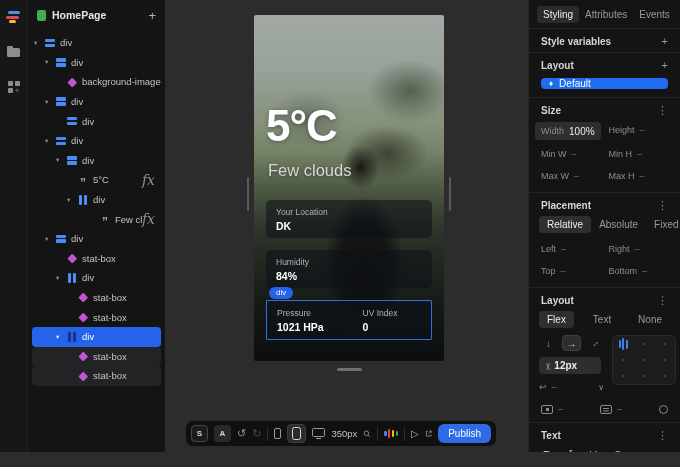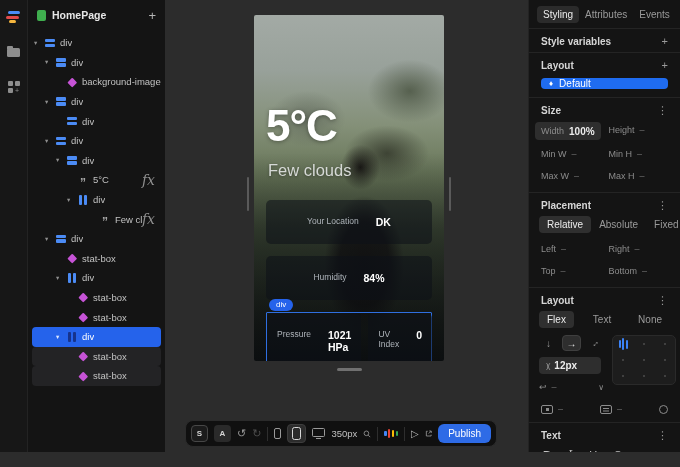--- a/index.html
+++ b/index.html
@@ -66,22 +66,22 @@
                radial-gradient(55px 40px at 28% 30%, rgba(92,100,88,.7), rgba(92,100,88,0) 70%),
                radial-gradient(60px 40px at 70% 40%, rgba(48,52,40,.8), rgba(48,52,40,0) 70%),
                linear-gradient(180deg,#a3aaa5 0%,#98a19a 16%,#849078 32%,#687659 46%,#4f5d43 60%,#3b4632 76%,#2a3124 89%,#20251d 100%);
   }
   .temp { position:absolute; left:12px; top:86px; font-size:44px; font-weight:800; color:#fff;
           letter-spacing:-1px; text-shadow:0 1px 4px rgba(0,0,0,.35); }
   .cond { position:absolute; left:14px; top:146px; font-size:16.5px; color:#d6d9d6;
           text-shadow:0 1px 3px rgba(0,0,0,.35);}
   .cards { position:absolute; left:12px; right:12px; top:185px; display:flex;
            flex-direction:column; gap:12px; }
-  .wcard { background:rgba(13,17,24,.55); border-radius:5px; padding:16px 10px;
-           display:flex; flex-direction:row; gap:17px; min-height:38px; justify-content:center;}
+  .wcard { background:rgba(13,17,24,.55); border-radius:5px; padding:6px 10px;
+           display:flex; flex-direction:column; gap:3px; min-height:38px; justify-content:center;}
   .wlabel { font-size:8.5px; color:#aeb4ba; }
   .wvalue { font-size:10.5px; font-weight:700; color:#fff; }
   .wrow { display:flex; gap:7px; }
   .wrow .wcard { flex:1; }
   .selwrap { position:relative; display:flex; gap:7px; border:1px solid #2f6fe0; border-radius:1px;}
   .selwrap .wcard { flex:1; }
   .selpill { position:absolute; top:-14px; left:2px; background:#2563eb; color:#fff;
              font-size:8px; padding:2px 7px; border-radius:7px; line-height:1; }
   .h-side { position:absolute; width:2px; height:34px; background:#5a5a5a; border-radius:1px; top:177px;}
   .h-left { left:82px; } .h-right { left:284px; }
@@ -127,21 +127,21 @@
   .tab.active { background:#2b2b2b; color:#ececec; }
   .divider { height:1px; background:#242424; flex:none;}
   .sect-head { display:flex; align-items:center; justify-content:space-between;
                padding:7px 12px 5px; font-size:10px; font-weight:700; color:#d6d6d6; }
   .hicon { color:#9a9a9a; font-weight:400; font-size:11px; line-height:1;}
   .default-pill { margin:2px 12px 8px; height:18px; background:#1f6cf0; border-radius:4px;
                   display:flex; align-items:center; gap:6px; padding:0 8px; color:#fff; font-size:10px;}
   .gem { font-size:8px; line-height:1; }
   .grid2 { display:grid; grid-template-columns:1fr 1fr; gap:6px 8px; padding:1px 12px 8px; }
   .field { display:flex; align-items:center; gap:5px; font-size:9px; color:#8c8c8c; height:16px;}
-  .field .fval { color:#ececec; font-weight:700; font-size:10px; }
+  .field .fval { color:#ececec; font-weight:400; font-size:10px; }
   .wpill { background:#2e2e2e; border-radius:4px; padding:0 6px; margin-left:-6px; height:18px;}
   .dash { color:#6f6f6f; }
   .seg { display:flex; align-items:center; justify-content:space-between; padding:0 10px 7px;}
   .seg-item { font-size:10px; color:#9a9a9a; padding:3px 8px; border-radius:4px;}
   .seg-item.active { background:#2f2f2f; color:#ececec; }
   .layout-body { display:flex; padding:0 10px 6px; gap:8px; }
   .lcol { flex:1; display:flex; flex-direction:column; gap:6px; }
   .dirrow { display:flex; gap:4px; }
   .dirbtn { width:19px; height:16px; border-radius:4px; display:flex; align-items:center;
             justify-content:center; color:#9a9a9a; font-size:10px; }

